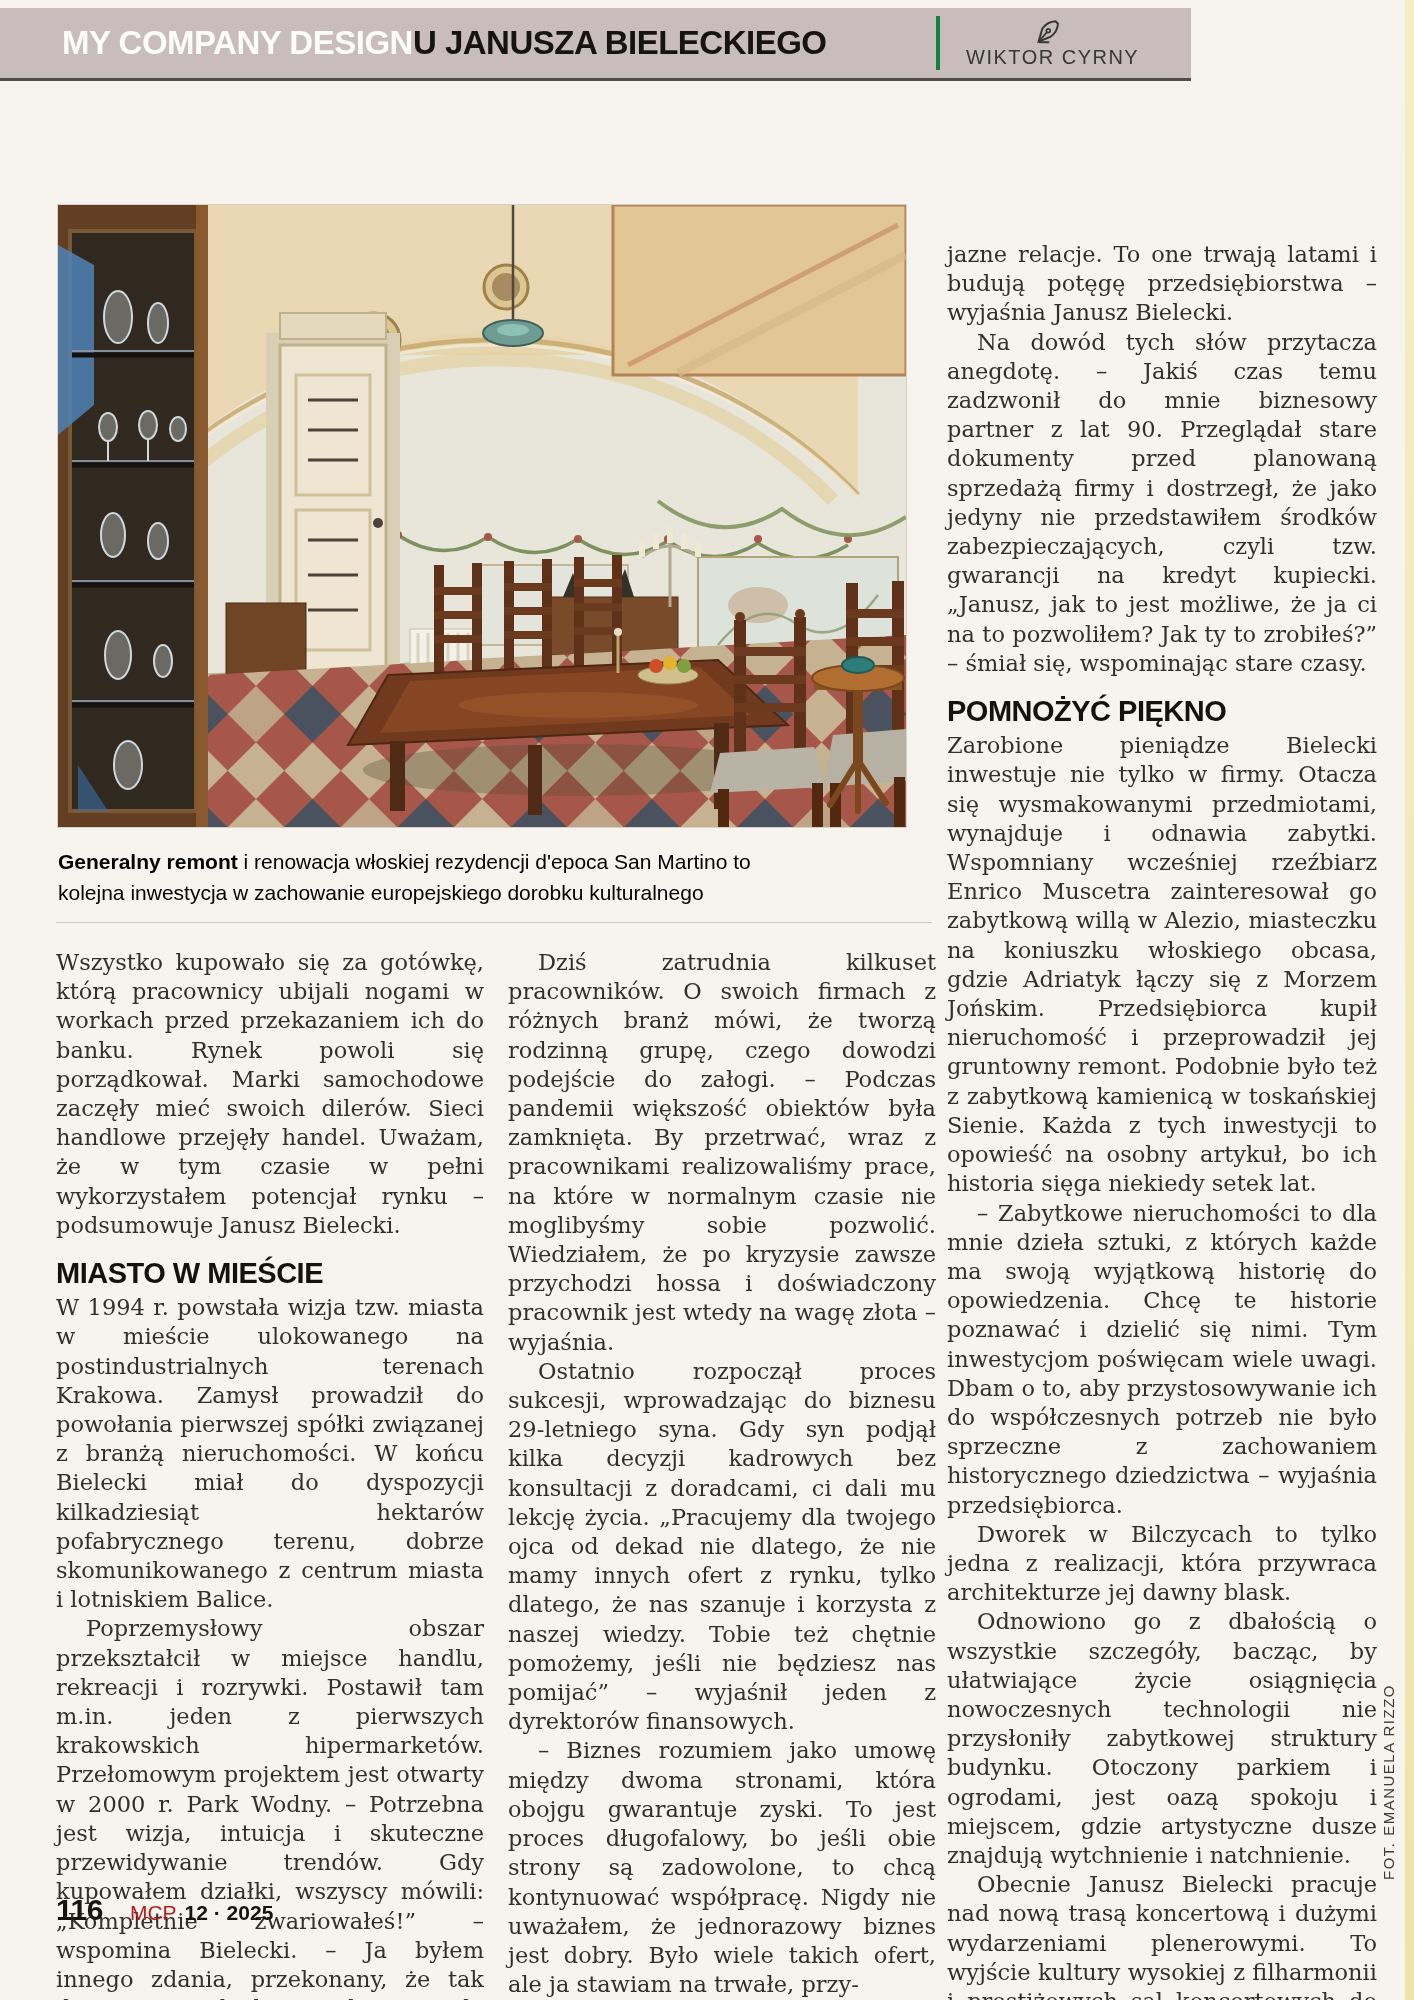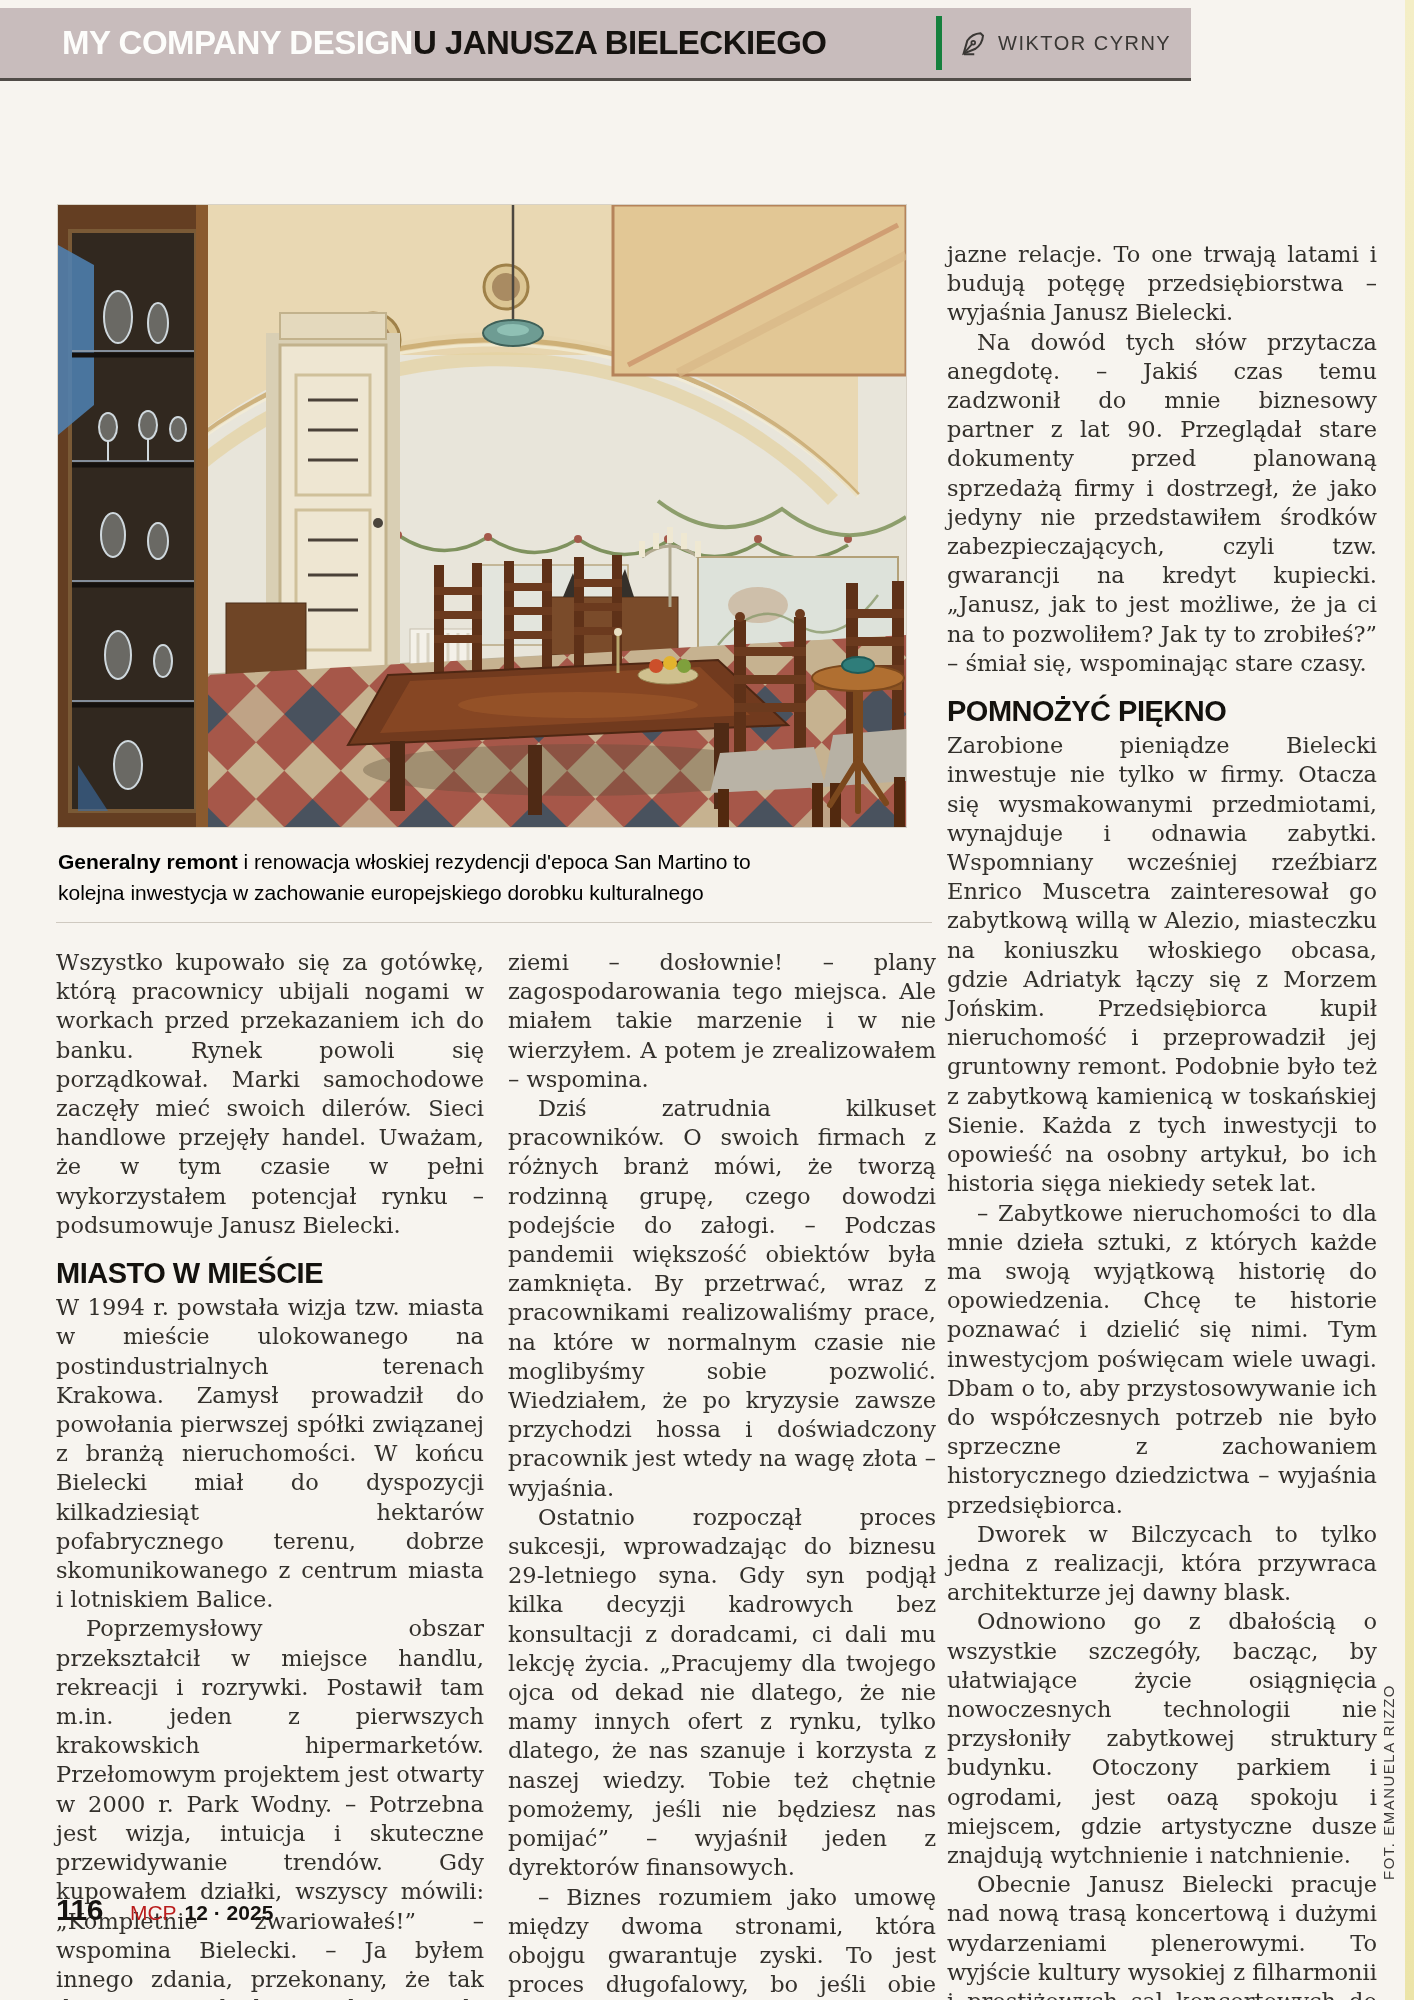--- a/index.html
+++ b/index.html
@@ -6,21 +6,21 @@
   .page{position:relative;width:1414px;height:2000px;background:#f7f4ef;overflow:hidden;
         font-family:"DejaVu Serif",serif;}
   
   .band{position:absolute;left:0;top:8px;width:1191px;height:70px;background:#c8bcbc;
         border-bottom:3px solid #514c48;display:flex;align-items:center;}
   .band-white{margin-left:62px;font-family:"Liberation Sans",sans-serif;font-weight:bold;
         font-size:33px;letter-spacing:-.5px;color:#fdfdfb;white-space:nowrap;}
   .band-black{font-family:"Liberation Sans",sans-serif;font-weight:bold;
         font-size:33px;letter-spacing:-.5px;color:#161310;white-space:nowrap;}
   .byline{position:absolute;left:936px;top:8px;bottom:8px;display:flex;align-items:center;
-        border-left:6px solid #15803d;padding-left:16px;}
+        border-left:4px solid #15803d;padding-left:16px;flex-direction:column;}
   .pen{width:30px;height:30px;}
   .author{font-family:"Liberation Sans",sans-serif;font-size:20px;letter-spacing:1.5px;
         color:#393734;margin-left:10px;white-space:nowrap;}
   
   .photo{position:absolute;left:58px;top:205px;width:848px;height:622px;margin:0;
         box-shadow:0 0 0 1px #d8d2c6;}
   .photo svg{display:block;width:100%;height:100%;}
   
   .caption{position:absolute;left:58px;top:846px;width:700px;margin:0;
         font-family:"Liberation Sans",sans-serif;font-size:21px;line-height:31px;color:#000000;}
@@ -272,21 +272,20 @@
   <div class="rule"></div>
 
   <section class="col col1">
     <p>Wszystko kupowało się za gotówkę, którą pracownicy ubijali nogami w workach przed przekazaniem ich do banku. Rynek powoli się porządkował. Marki samochodowe zaczęły mieć swoich dilerów. Sieci handlowe przejęły handel. Uważam, że w tym czasie w pełni wykorzystałem potencjał rynku – podsumowuje Janusz Bielecki.</p>
     <h2>MIASTO W MIEŚCIE</h2>
     <p>W 1994 r. powstała wizja tzw. miasta w mieście ulokowanego na postindustrialnych terenach Krakowa. Zamysł prowadził do powołania pierwszej spółki związanej z branżą nieruchomości. W końcu Bielecki miał do dyspozycji kilkadziesiąt hektarów pofabrycznego terenu, dobrze skomunikowanego z centrum miasta i lotniskiem Balice.</p>
     <p class="ind">Poprzemysłowy obszar przekształcił w miejsce handlu, rekreacji i rozrywki. Postawił tam m.in. jeden z pierwszych krakowskich hipermarketów. Przełomowym projektem jest otwarty w 2000 r. Park Wodny. – Potrzebna jest wizja, intuicja i skuteczne przewidywanie trendów. Gdy kupowałem działki, wszyscy mówili: „Kompletnie zwariowałeś!” – wspomina Bielecki. – Ja byłem innego zdania, przekonany, że tak duży teren idealnie nadaje się do wykreowania nowej funkcji. Widziałem uśmiechy niedowierzania, gdy rysowałem patykiem na</p>
   </section>
 
   <section class="col col2">
-    <p>ziemi – dosłownie! – plany zagospodarowania tego miejsca. Ale miałem takie marzenie i w nie wierzyłem. A potem je zrealizowałem – wspomina.</p>
     <p class="ind">Dziś zatrudnia kilkuset pracowników. O swoich firmach z różnych branż mówi, że tworzą rodzinną grupę, czego dowodzi podejście do załogi. – Podczas pandemii większość obiektów była zamknięta. By przetrwać, wraz z pracownikami realizowaliśmy prace, na które w normalnym czasie nie moglibyśmy sobie pozwolić. Wiedziałem, że po kryzysie zawsze przychodzi hossa i doświadczony pracownik jest wtedy na wagę złota – wyjaśnia.</p>
     <p class="ind">Ostatnio rozpoczął proces sukcesji, wprowadzając do biznesu 29-letniego syna. Gdy syn podjął kilka decyzji kadrowych bez konsultacji z doradcami, ci dali mu lekcję życia. „Pracujemy dla twojego ojca od dekad nie dlatego, że nie mamy innych ofert z rynku, tylko dlatego, że nas szanuje i korzysta z naszej wiedzy. Tobie też chętnie pomożemy, jeśli nie będziesz nas pomijać” – wyjaśnił jeden z dyrektorów finansowych.</p>
     <p class="ind">– Biznes rozumiem jako umowę między dwoma stronami, która obojgu gwarantuje zyski. To jest proces długofalowy, bo jeśli obie strony są zadowolone, to chcą kontynuować współpracę. Nigdy nie uważałem, że jednorazowy biznes jest dobry. Było wiele takich ofert, ale ja stawiam na trwałe, przy-</p>
   </section>
 
   <section class="col col3">
     <p>jazne relacje. To one trwają latami i budują potęgę przedsiębiorstwa – wyjaśnia Janusz Bielecki.</p>
     <p class="ind">Na dowód tych słów przytacza anegdotę. – Jakiś czas temu zadzwonił do mnie biznesowy partner z lat 90. Przeglądał stare dokumenty przed planowaną sprzedażą firmy i dostrzegł, że jako jedyny nie przedstawiłem środków zabezpieczających, czyli tzw. gwarancji na kredyt kupiecki. „Janusz, jak to jest możliwe, że ja ci na to pozwoliłem? Jak ty to zrobiłeś?” – śmiał się, wspominając stare czasy.</p>
     <h2>POMNOŻYĆ PIĘKNO</h2>
     <p>Zarobione pieniądze Bielecki inwestuje nie tylko w firmy. Otacza się wysmakowanymi przedmiotami, wynajduje i odnawia zabytki. Wspomniany wcześniej rzeźbiarz Enrico Muscetra zainteresował go zabytkową willą w Alezio, miasteczku na koniuszku włoskiego obcasa, gdzie Adriatyk łączy się z Morzem Jońskim. Przedsiębiorca kupił nieruchomość i przeprowadził jej gruntowny remont. Podobnie było też z zabytkową kamienicą w toskańskiej Sienie. Każda z tych inwestycji to opowieść na osobny artykuł, bo ich historia sięga niekiedy setek lat.</p>

